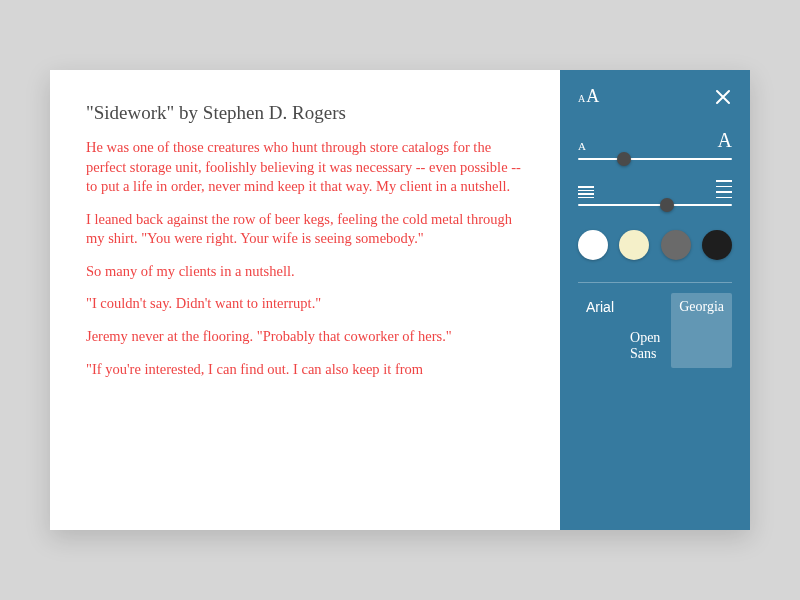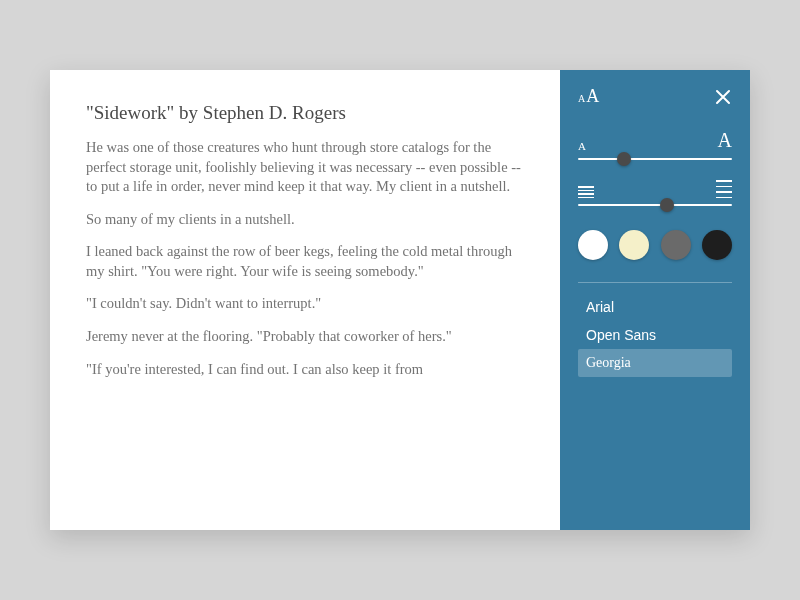--- a/index.html
+++ b/index.html
@@ -29,21 +29,21 @@
   .reader-title {
     font-size: 19px;
     color: #4a4a4a;
     margin-bottom: 14px;
     font-weight: normal;
   }
   .reader p {
     font-size: 14.5px;
     line-height: 1.35;
     margin-bottom: 13px;
-    color: #737373;
+    color: #ef4444;
   }
   .panel {
     width: 190px;
     background: #367a9f;
     color: #fff;
     padding: 16px 18px;
     display: flex;
     flex-direction: column;
   }
   .panel-top {
@@ -105,45 +105,45 @@
     width: 30px;
     height: 30px;
     border-radius: 50%;
     box-shadow: 0 1px 3px rgba(0,0,0,0.25);
   }
   .divider {
     height: 1px;
     background: rgba(255,255,255,0.3);
     margin-bottom: 10px;
   }
-  .font-list { display: flex; flex-direction: column; }
+  .font-list { display: flex; flex-direction: row; }
   .font-item {
     padding: 6px 8px;
     font-size: 14px;
     cursor: pointer;
     border-radius: 2px;
   }
   .font-item.selected {
     background: rgba(255,255,255,0.22);
   }
   .font-arial { font-family: Arial, sans-serif; }
-  .font-opensans { font-family: Liberation Sans, sans-serif; }
+  .font-opensans { font-family: Liberation Serif, serif; margin-top: 31px; }
   .font-georgia { font-family: Georgia, serif; }
   .font-times { font-family: "Times New Roman", serif; }
 </style>
 </head>
 <body>
 
 <div class="card">
 
   <div class="reader">
     <h1 class="reader-title">"Sidework" by Stephen D. Rogers</h1>
     <p>He was one of those creatures who hunt through store catalogs for the perfect storage unit, foolishly believing it was necessary -- even possible -- to put a life in order, never mind keep it that way. My client in a nutshell.</p>
+    <p>I leaned back against the row of beer kegs, feeling the cold metal through my shirt. "You were right. Your wife is seeing somebody."</p>
     <p>So many of my clients in a nutshell.</p>
-    <p>I leaned back against the row of beer kegs, feeling the cold metal through my shirt. "You were right. Your wife is seeing somebody."</p>
     <p>"I couldn't say. Didn't want to interrupt."</p>
     <p>Jeremy never at the flooring. "Probably that coworker of hers."</p>
     <p>"If you're interested, I can find out. I can also keep it from</p>
   </div>
 
   <div class="panel">
 
     <div class="panel-top">
       <div class="aa-icon">
         <span class="small-a">A</span>

